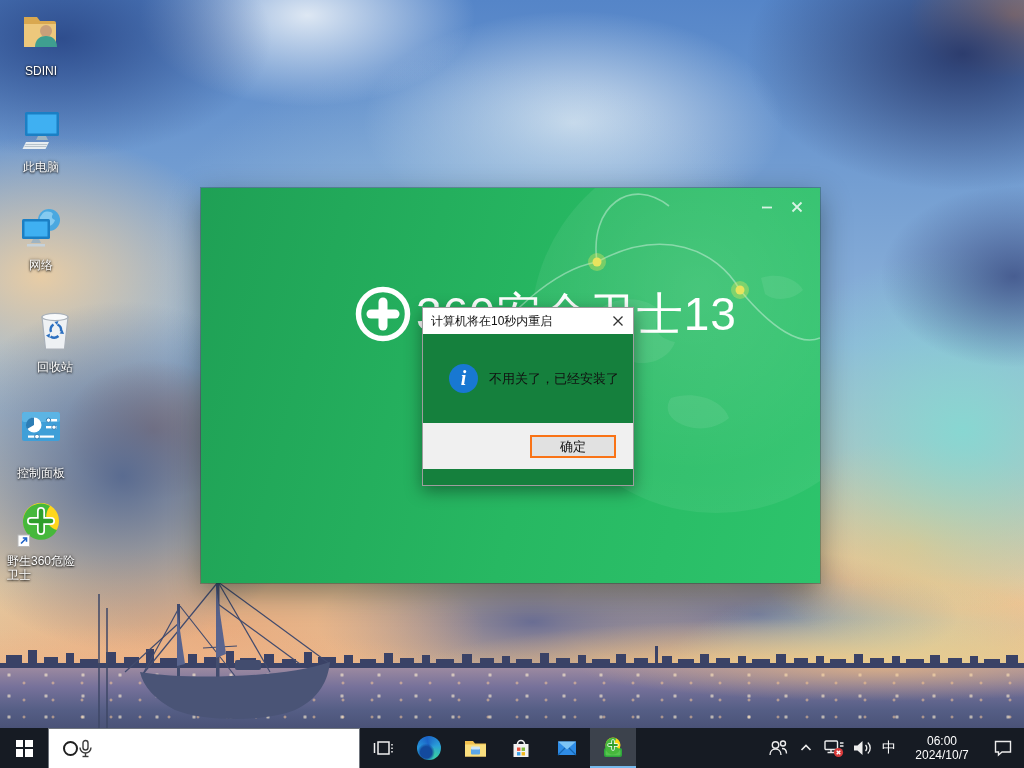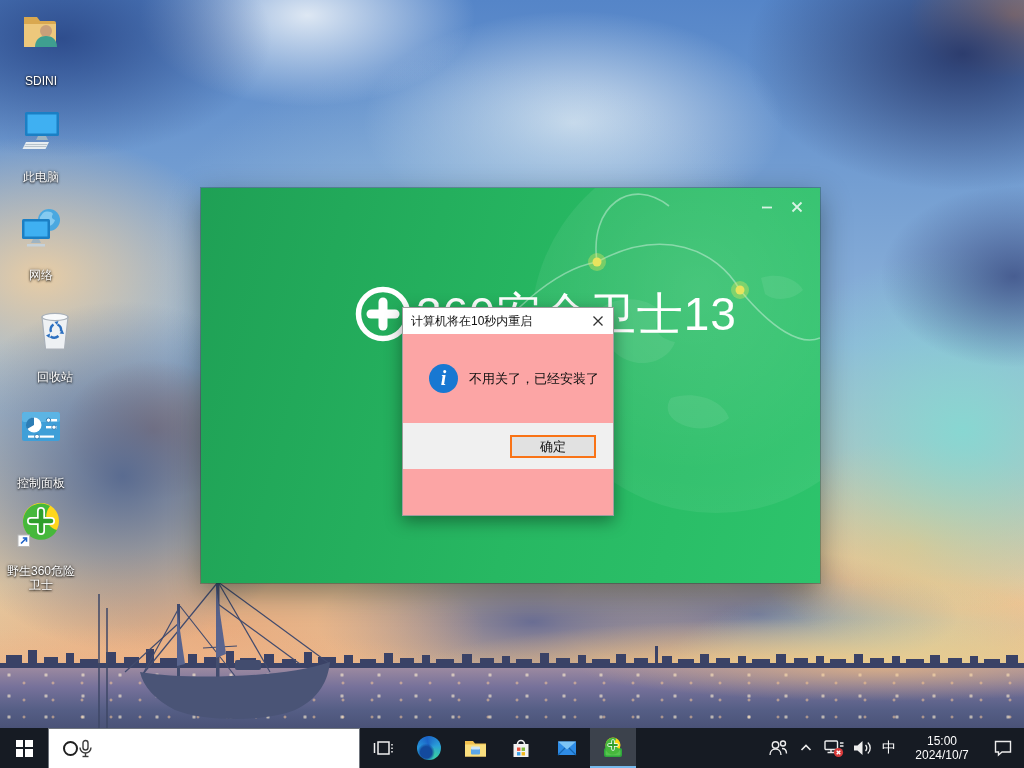--- a/index.html
+++ b/index.html
@@ -41,38 +41,38 @@
       radial-gradient(circle 1.5px at 9px 7px, rgba(255,240,210,.85), rgba(255,240,210,0) 2.5px),
       radial-gradient(circle 1px at 24px 15px, rgba(255,205,155,.8), rgba(255,205,155,0) 2px),
       linear-gradient(180deg,#9b89a0 0%,#76719a 32%,#555e85 70%,#4a5277 100%);
     background-size:auto, 37px 21px, 29px 17px, auto;
   }
   .boat { position:absolute; left:85px; top:552px; }
 
   
   .dicon { position:absolute; left:0; width:82px; display:flex; flex-direction:column; align-items:center; cursor:default; }
   .dicon .ic { width:50px; height:50px; display:flex; align-items:center; justify-content:center; }
-  .dicon .lbl { margin-top:16px; font-size:12px; color:#fff; text-align:center; line-height:14px;
+  .dicon .lbl { margin-top:6px; font-size:12px; color:#fff; text-align:left; line-height:14px;
     text-shadow:0 1px 2px rgba(0,0,0,.9), 0 0 3px rgba(0,0,0,.7); }
   .di-1{top:8px;} .di-2{top:104px;} .di-3{top:202px;} .di-4{top:304px;padding-left:28px;} .di-5{top:402px;gap:8px;} .di-6{top:498px;}
 
   
   .installer { position:absolute; left:201px; top:188px; width:619px; height:395px; overflow:hidden;
     background:linear-gradient(105deg,#1fa055 0%,#27b862 55%,#2dc46c 100%);
     box-shadow:0 10px 28px rgba(10,25,20,.45), 0 0 0 1px rgba(0,70,35,.3); }
   .globe { position:absolute; left:330px; top:-45px; width:370px; height:370px; border-radius:50%;
     background:radial-gradient(circle at 45% 40%, rgba(255,255,255,.14), rgba(255,255,255,.05) 60%, rgba(255,255,255,.08) 100%); }
   .globe-overlay { position:absolute; left:0; top:0; }
   .win-ctl { position:absolute; top:8px; width:26px; height:22px; display:flex; align-items:center; justify-content:center; cursor:pointer; }
   .win-min { right:40px; } .win-close { right:10px; }
   .brand { position:absolute; left:151px; top:95px; display:flex; align-items:center; }
   .brand-title { position:absolute; left:215px; top:100px; font-size:46px; line-height:52px; color:#fff; letter-spacing:1px; white-space:nowrap; }
 
   
-  .dialog { position:absolute; left:402px; top:307px; width:212px; height:209px; background:#fca5a5;
+  .dialog { position:absolute; left:422px; top:307px; width:212px; height:179px; background:#15803d;
     border:1px solid #9e9e9e; box-shadow:0 5px 16px rgba(0,0,0,.4); z-index:20; }
   .dlg-titlebar { height:26px; display:flex; align-items:center; background:#fff; }
   .dlg-title { font-size:12px; color:#111; padding-left:8px; flex:1; white-space:nowrap; }
   .dlg-close { width:30px; height:26px; display:flex; align-items:center; justify-content:center; cursor:pointer; }
   .dlg-body { height:89px; display:flex; align-items:center; padding-left:26px; }
   .info-ic { width:29px; height:29px; border-radius:50%; background:#1878d2; color:#fff; display:flex; align-items:center; justify-content:center;
     font-family:"Liberation Serif","DejaVu Serif",serif; font-style:italic; font-weight:bold; font-size:20px; flex:0 0 auto; }
   .dlg-msg { font-size:13px; color:#111; margin-left:11px; white-space:nowrap;text-align:right; }
   .dlg-footer { height:46px; background:#f0f0f0; display:flex; align-items:center; justify-content:flex-end; padding-right:17px; }
   .ok-btn { width:86px; height:23px; background:#e1e1e1; border:2px solid #f97316; font-size:13px; color:#111;
@@ -455,21 +455,21 @@
     <svg width="22" height="22" viewBox="0 0 22 22">
       <path d="M3,8.5 v5 h3.5 l5,4.5 V4 L6.5,8.5 z" fill="#ececec"></path>
       <g fill="none" stroke="#ececec" stroke-width="1.4">
         <path d="M14.5,8 a4.2,4.2 0 0 1 0,6"></path>
         <path d="M16.8,5.5 a7.5,7.5 0 0 1 0,11"></path>
       </g>
     </svg>
   </div>
   <div class="tray-ime">中</div>
   <div class="tb-clock">
-    <span class="t">15:00</span>
+    <span class="t">06:00</span>
     <span class="d">2024/10/7</span>
   </div>
   <div class="tb-action">
     <svg width="20" height="20" viewBox="0 0 20 20" fill="none" stroke="#ececec" stroke-width="1.4">
       <path d="M2.5,3.5 h15 v10.5 h-8.5 l-3.5,3 v-3 h-3 z"></path>
     </svg>
   </div>
 </div>
 
 </body></html>

